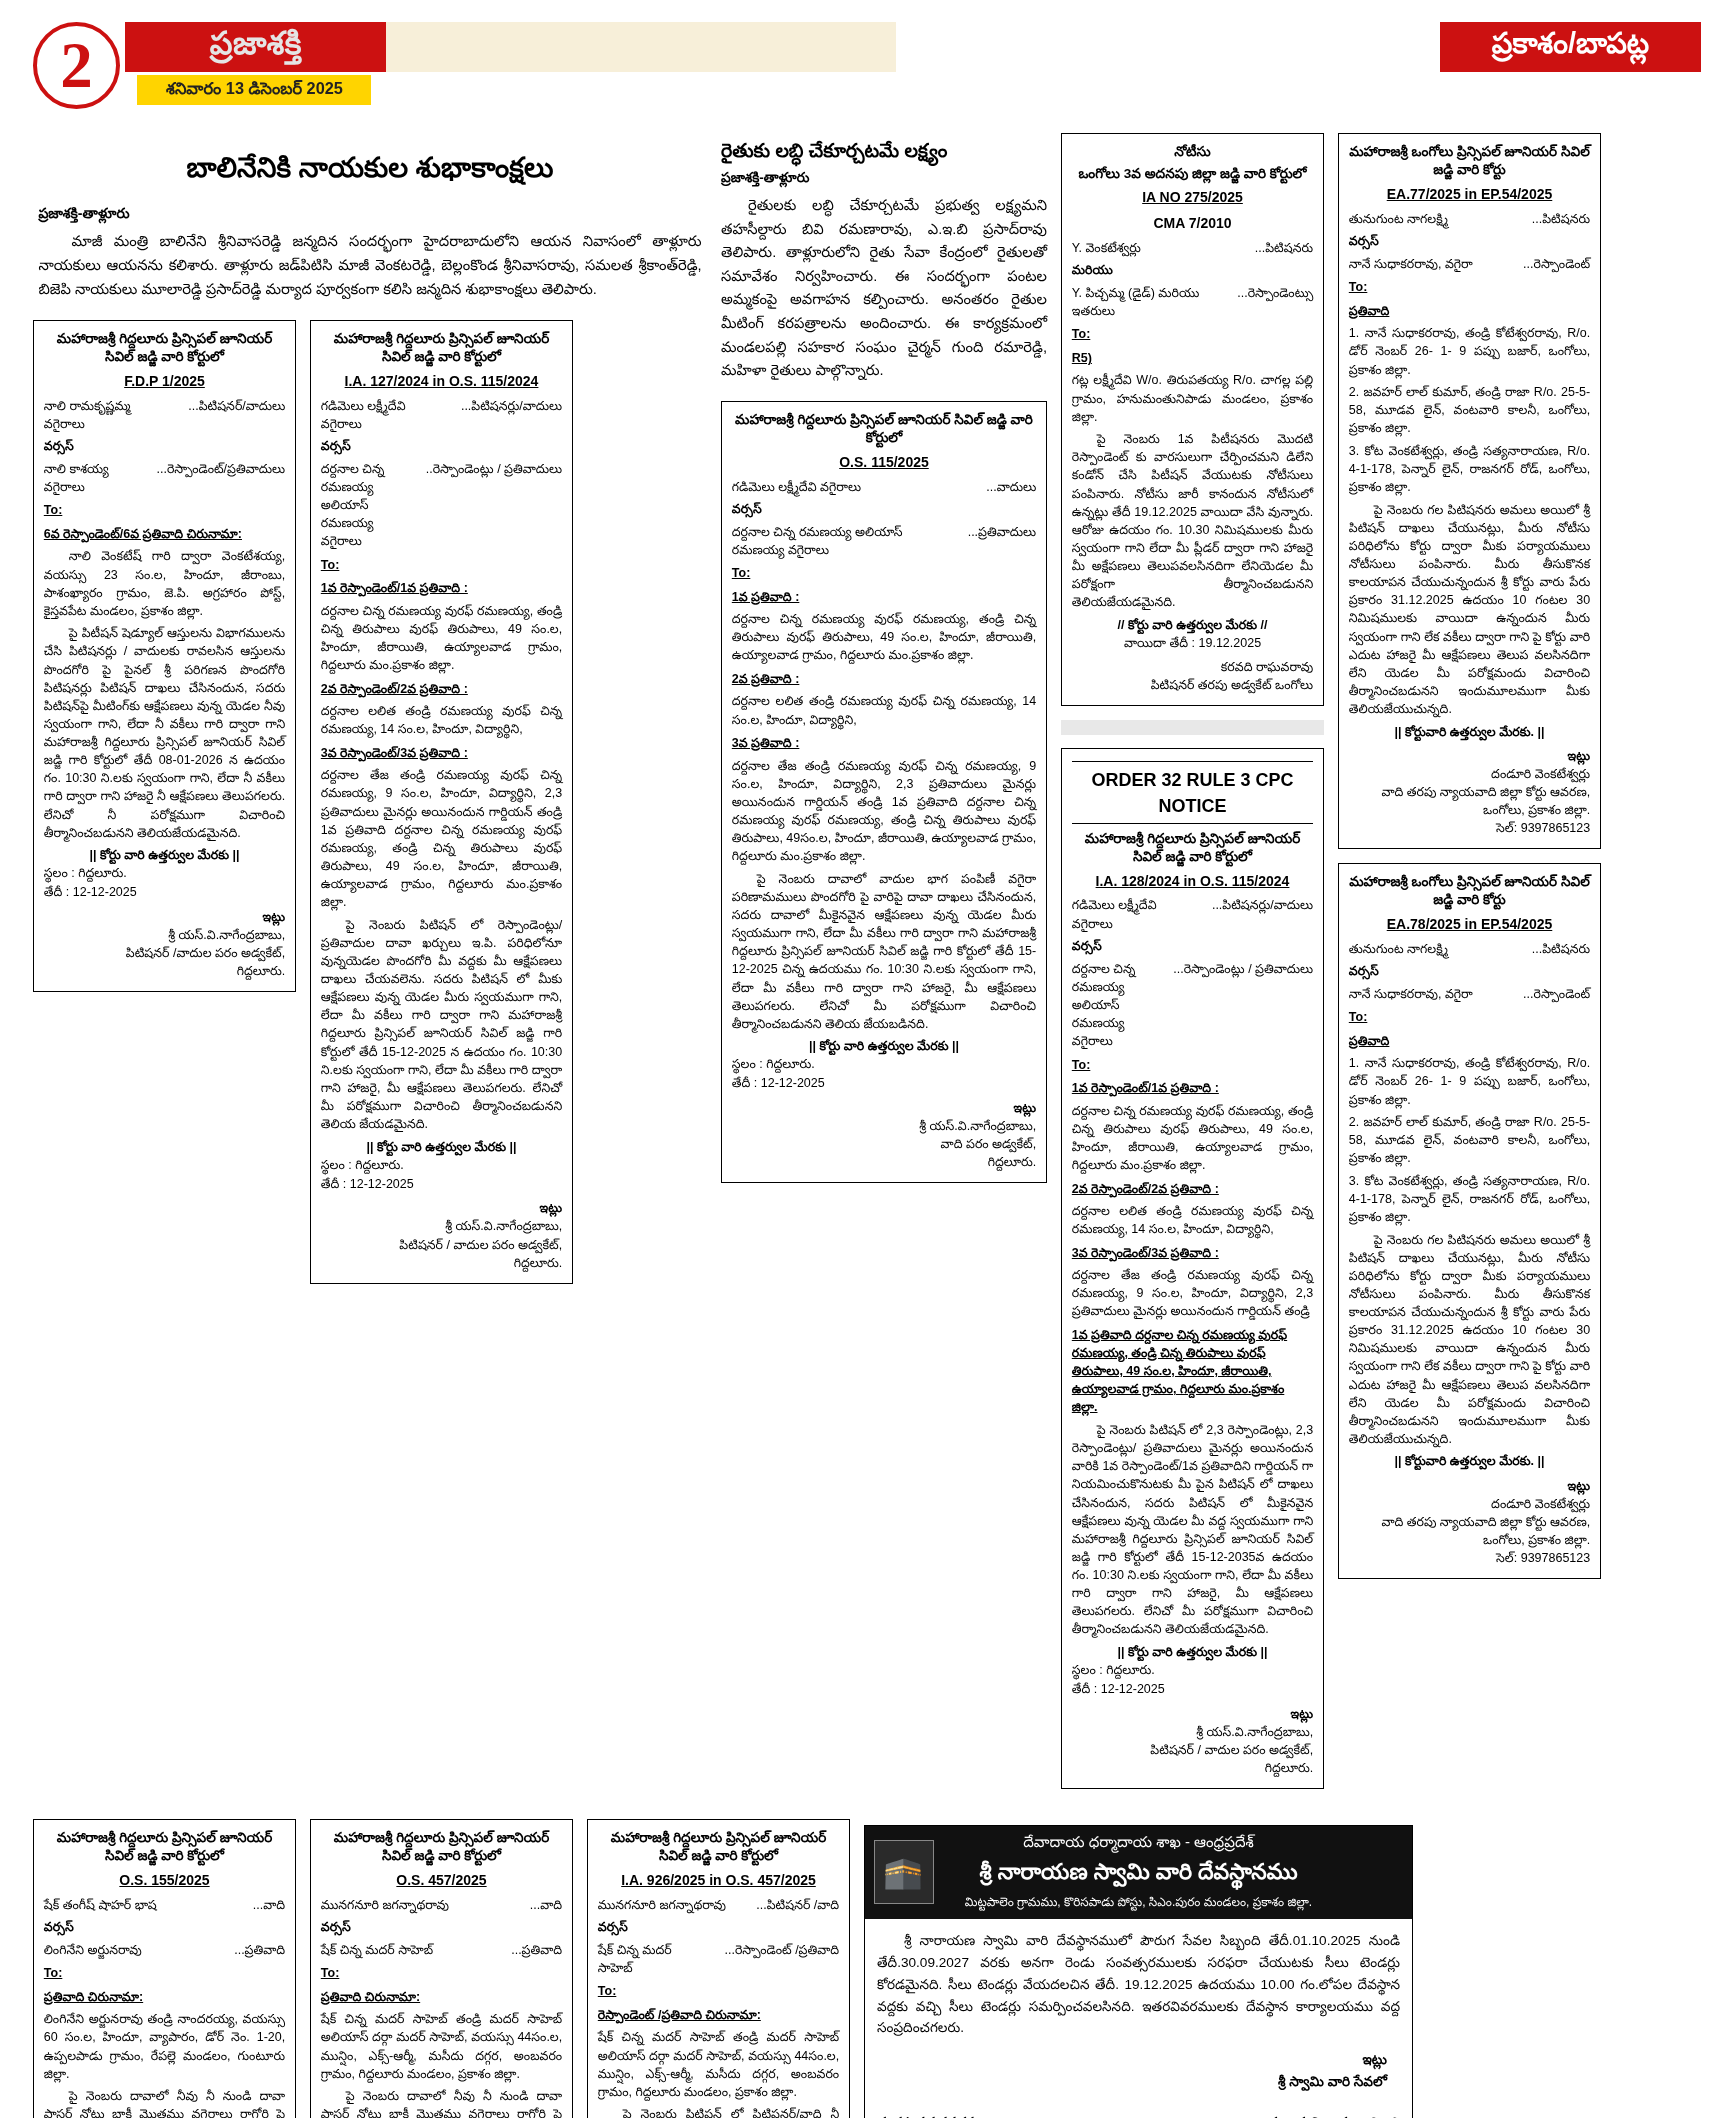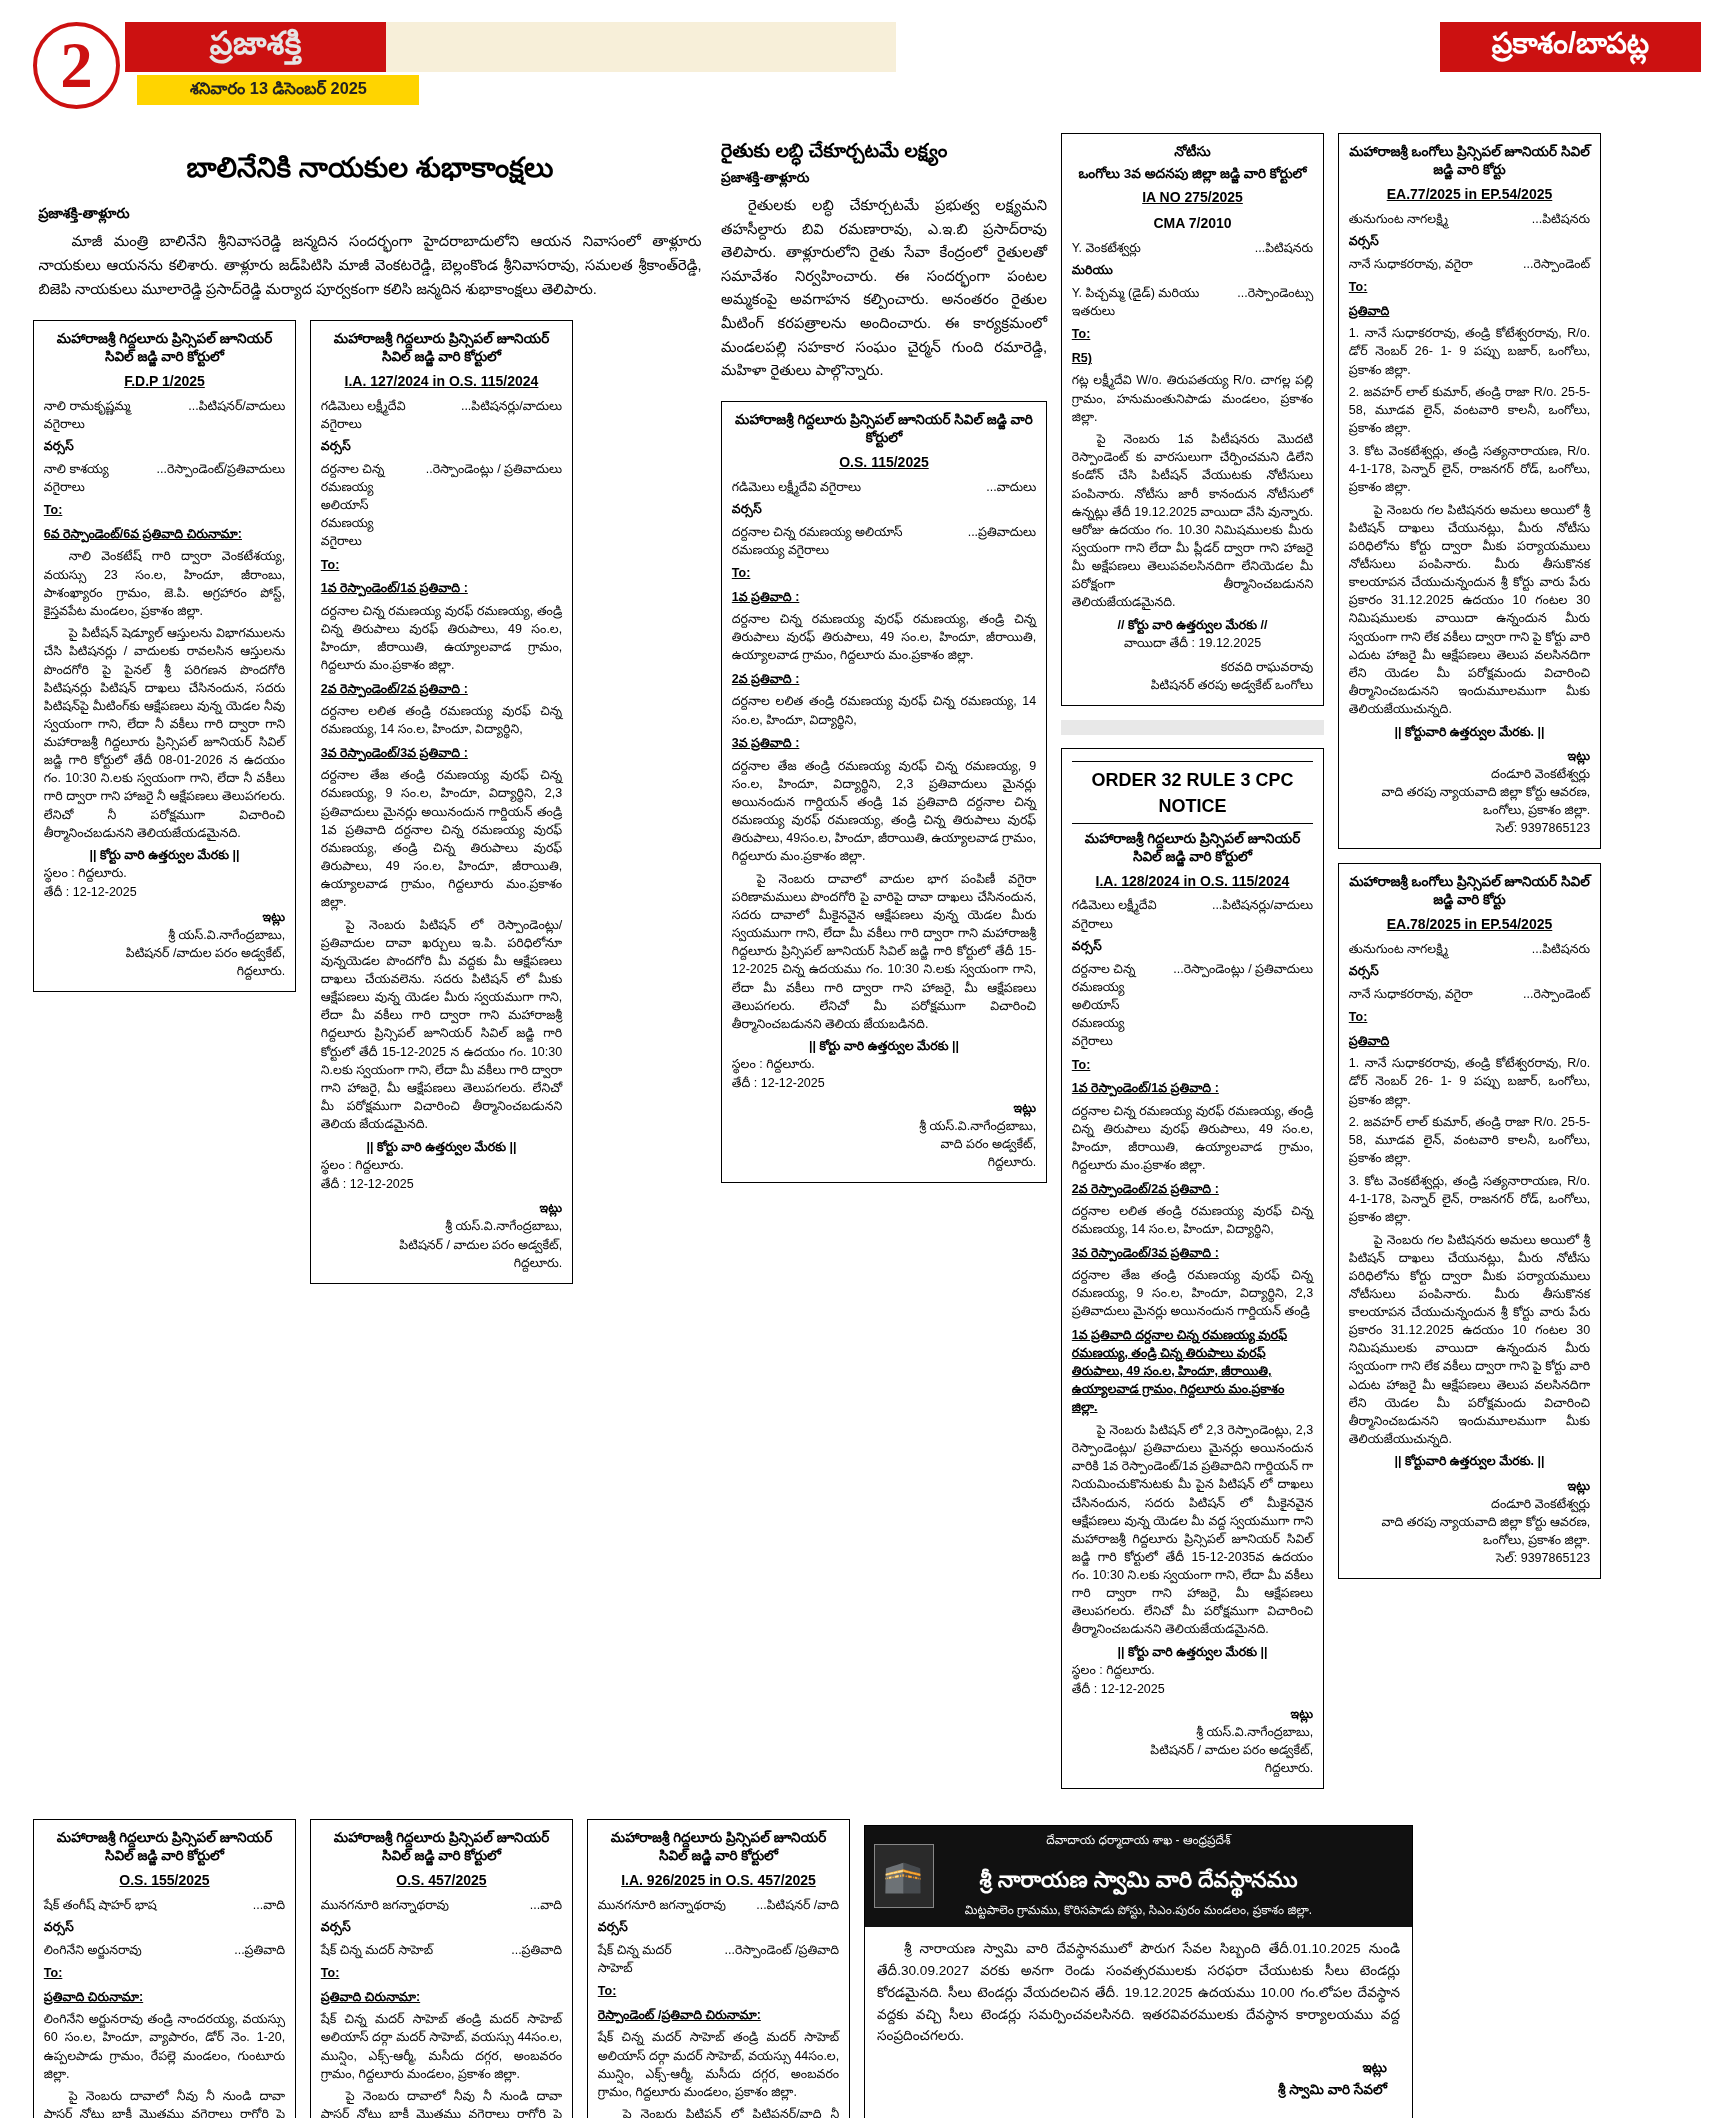--- a/index.html
+++ b/index.html
@@ -61,21 +61,21 @@
     letter-spacing: 0.5px;
   }
   .cream-strip {
     position: absolute;
     left: 261px; right: 544px; top: 0;
     height: 50px;
     background: #f7efd9;
   }
   .date-band {
     background: #ffd400;
-    width: 282px;
+    width: 234px;
     height: 30px;
     margin-top: 3.3px;
     margin-left: 12px;
     display: flex; align-items: center; justify-content: center;
     color: #222;
     font-size: 16.3px;
     font-weight: bold;
   }
   .edition-band {
     background: #cc1111;
@@ -252,21 +252,21 @@
   .temple-emblem {
     width: 60px; height: 64px;
     background: #2a2a2a;
     border: 1.1px solid #888;
     display: flex; align-items: center; justify-content: center;
     color: #e7d8a8;
     font-size: 32px;
     flex: 0 0 auto;
   }
   .temple-head-text { flex: 1 1 auto; text-align: center; }
-  .temple-dept { font-size: 12px; margin-bottom: 17px; }
+  .temple-dept { font-size: 15px; margin-bottom: 5px; }
   .temple-name { font-size: 22px; font-weight: bold; margin-bottom: 4.4px; }
   .temple-addr { font-size: 12px; }
   .temple-body {
     padding: 11px 12px 8.7px 12px;
     font-size: 13.6px;
     line-height: 1.6;
     text-align: justify;
   }
   .temple-body .ind { text-indent: 27px; }
   .temple-sign {

